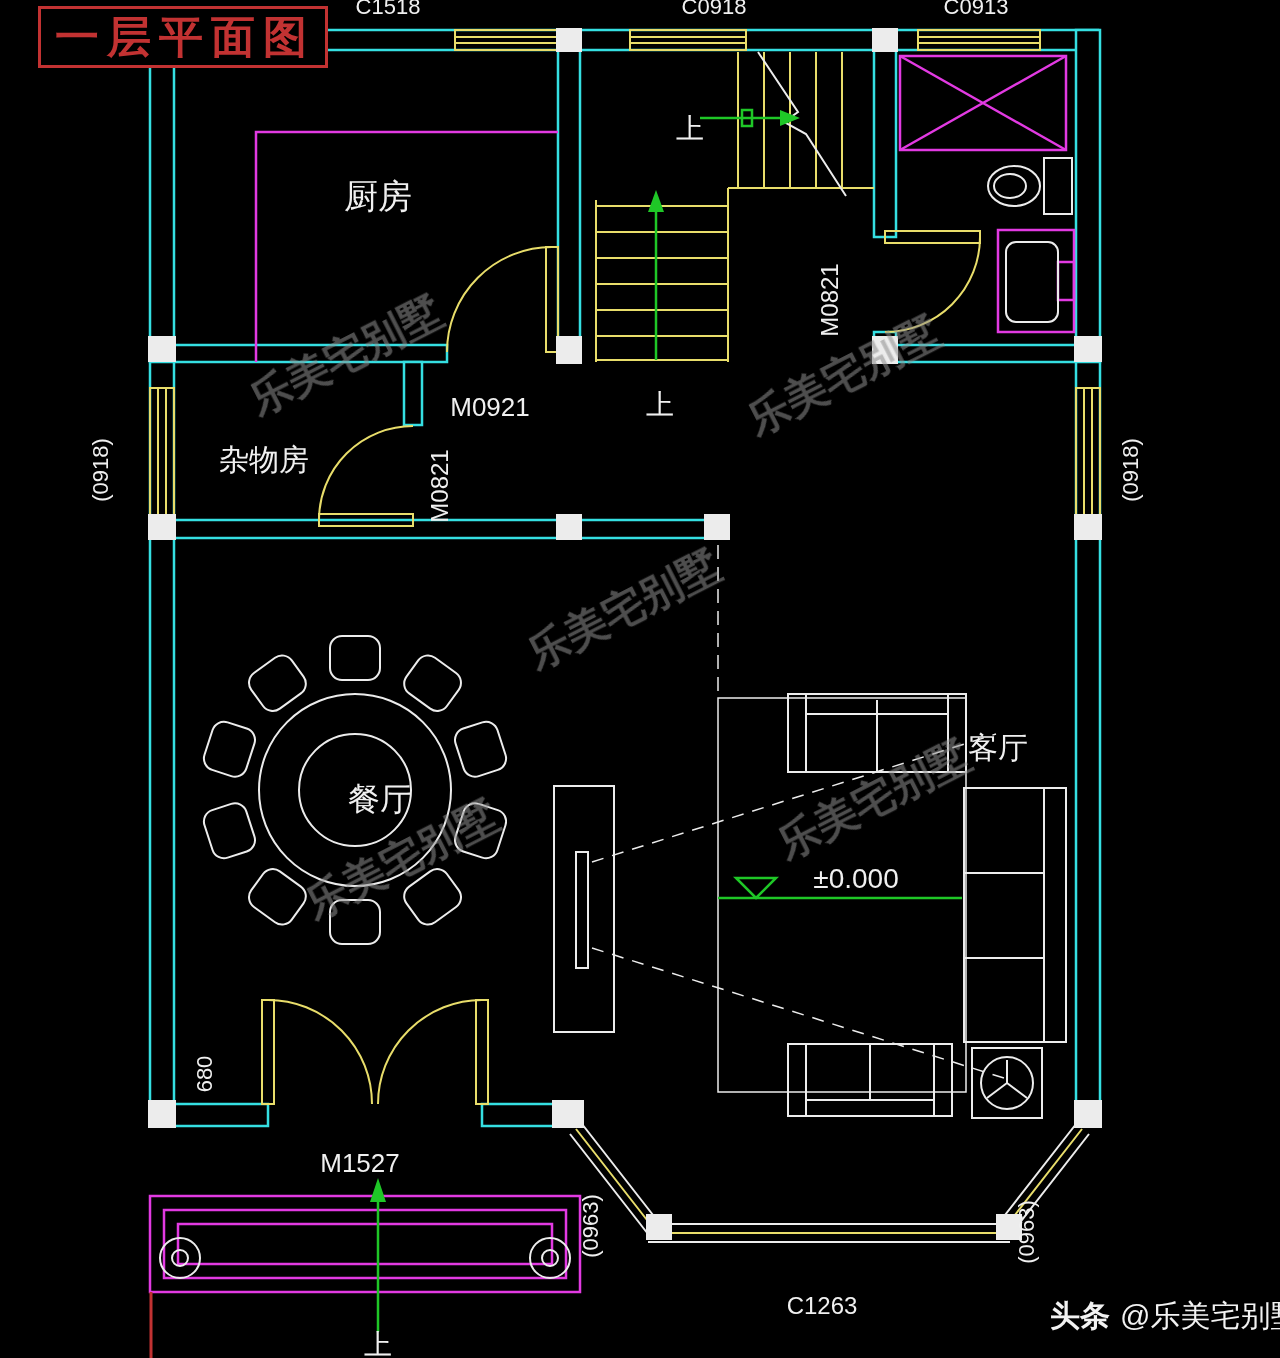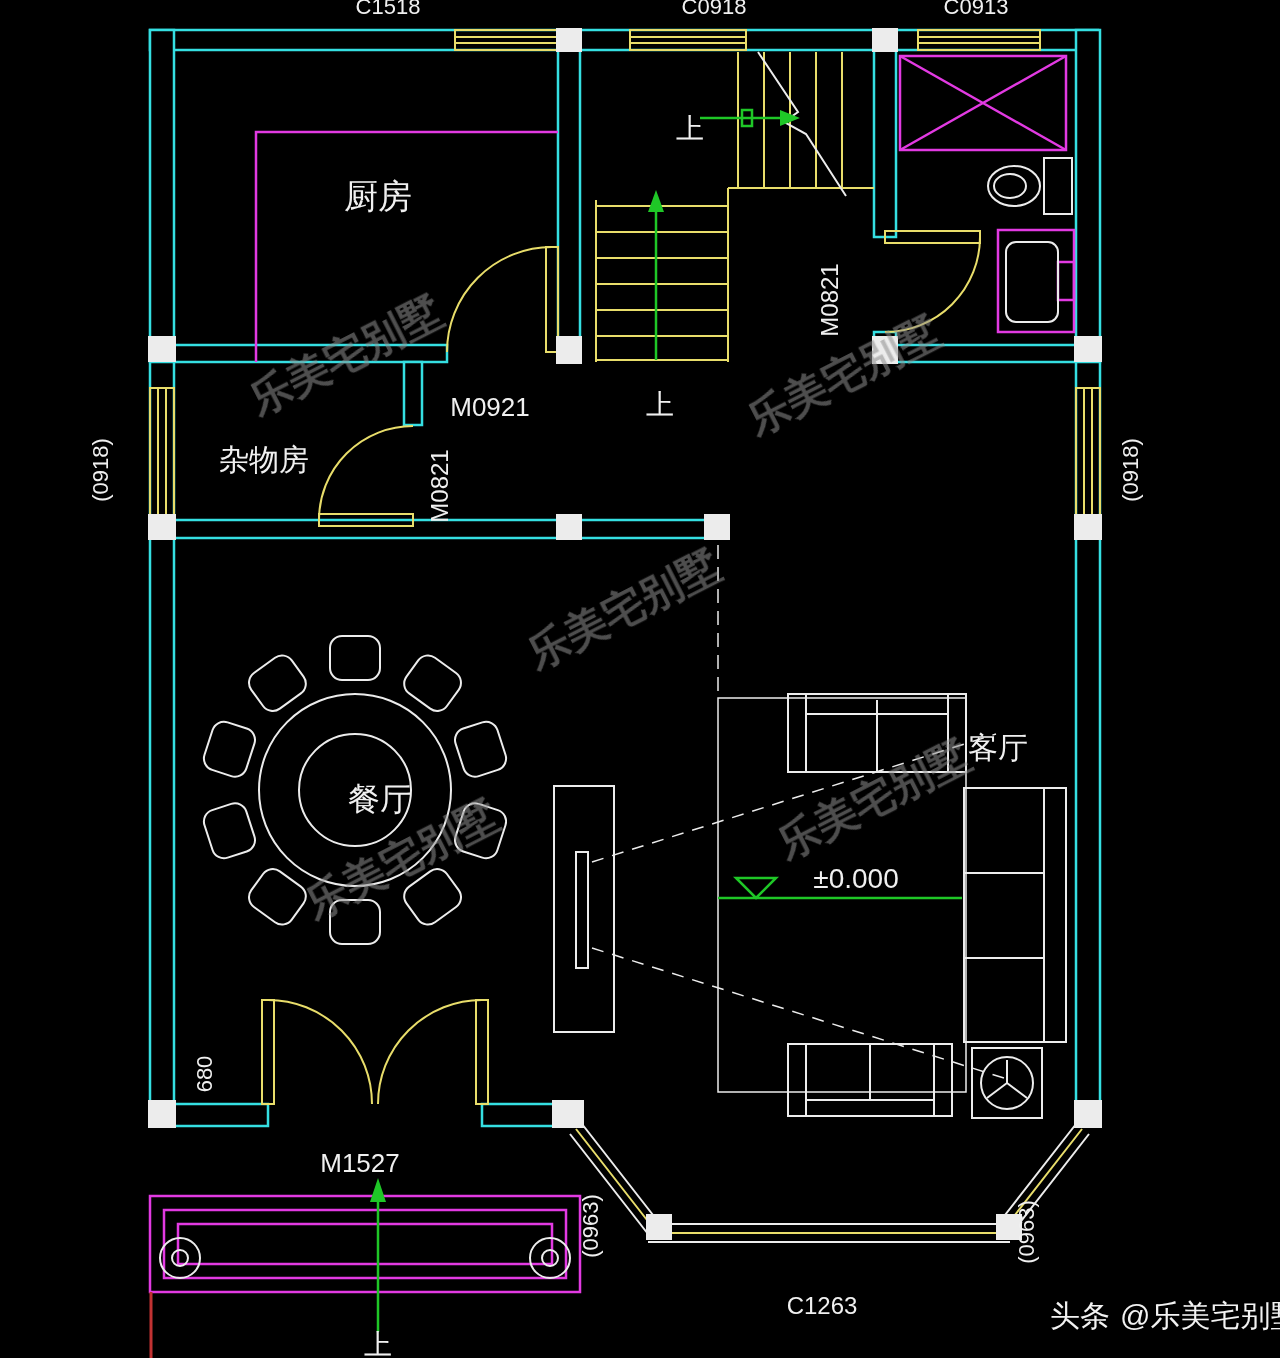--- a/index.html
+++ b/index.html
@@ -5,21 +5,21 @@
   html,body{margin:0;padding:0;background:#111;}
   .canvas{position:relative;width:1280px;height:1358px;background:#000;overflow:hidden;
           font-family:"Liberation Sans",sans-serif;}
   .canvas svg{position:absolute;left:0;top:0;}
   svg text{font-family:"Liberation Sans",sans-serif;}
   .title-box{position:absolute;left:38px;top:6px;width:290px;height:62px;box-sizing:border-box;
              border:3px solid #c23232;background:#000;color:#c23232;display:flex;align-items:center;
              padding-left:14px;font-size:44px;font-weight:bold;letter-spacing:8px;z-index:3;}
   .footer{position:absolute;left:1050px;top:1296px;z-index:3;color:#f2f2f2;font-size:30px;
           display:flex;gap:10px;align-items:baseline;white-space:nowrap;}
-  .footer .brand{font-weight:normal;}
+  .footer .brand{font-weight:bold;}
 </style>
 </head>
 <body>
 
 <div class="canvas">
 
   <svg width="1280" height="1358" viewBox="0 0 1280 1358">
 
     <g stroke-width="2.5" fill="none" stroke="#35dfe2">
       <rect x="150" y="30" width="948" height="20" fill="#000"></rect>
@@ -186,19 +186,22 @@
       <text x="976" y="14" font-size="22">C0913</text>
       <text x="108" y="470" font-size="22" transform="rotate(-90 108 470)">(0918)</text>
       <text x="1138" y="470" font-size="22" transform="rotate(-90 1138 470)">(0918)</text>
       <text x="212" y="1074" font-size="22" transform="rotate(-90 212 1074)">680</text>
       <text x="598" y="1226" font-size="22" transform="rotate(-90 598 1226)">(0963)</text>
       <text x="1034" y="1232" font-size="22" transform="rotate(-90 1034 1232)">(0963)</text>
       <text x="822" y="1314" font-size="24">C1263</text>
     </g>
   </svg>
 
+  <div class="title-box">
+    <span>一层平面图</span>
+  </div>
 
   <div class="footer">
     <span class="brand">头条</span>
     <span>@乐美宅别墅</span>
   </div>
 
 </div>
 
 </body></html>

